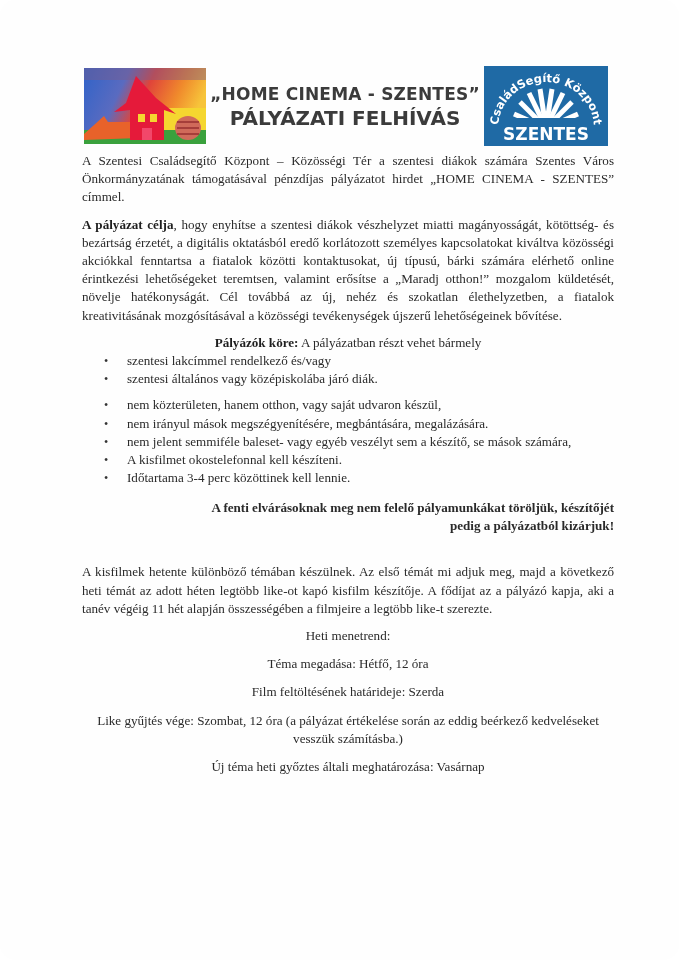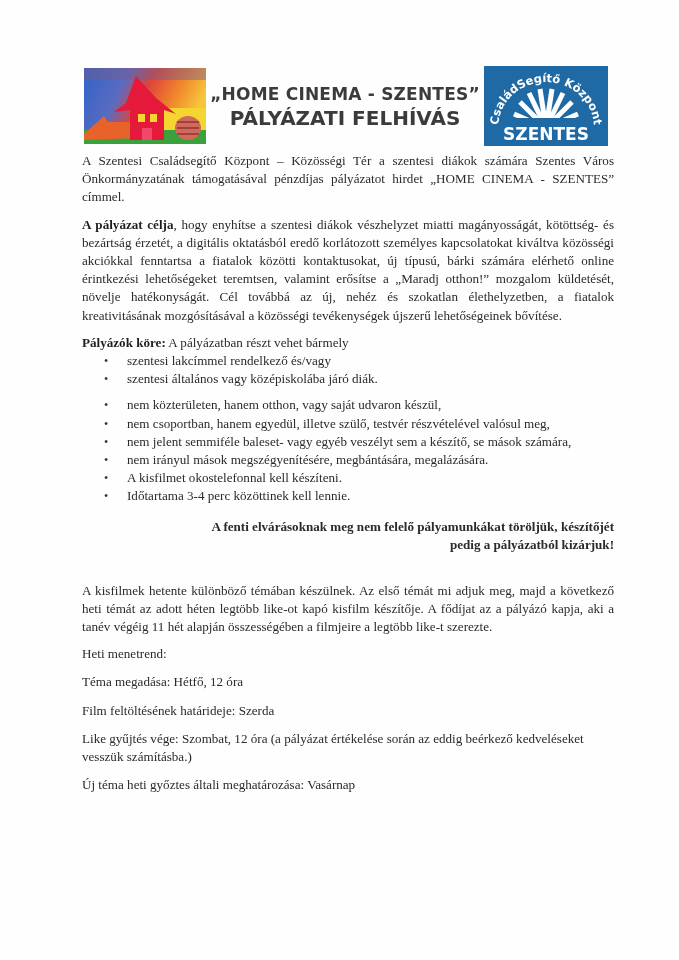--- a/index.html
+++ b/index.html
@@ -10,21 +10,21 @@
     .header { position: absolute; left: 80px; top: 66px; width: 530px; height: 82px; }
     .logo-left { position: absolute; left: 4px; top: 2px; width: 122px; height: 76px; overflow: hidden; }
     .logo-right { position: absolute; left: 404px; top: 0px; width: 124px; height: 80px; }
     .title-block { position: absolute; left: 130px; top: 17px; width: 270px; text-align: center;
       font-family: "DejaVu Sans", "Liberation Sans", sans-serif; color: #3b3b3b; }
     .title-main { font-size: 17px; font-weight: bold; letter-spacing: 0.2px; line-height: 22px; }
     .title-sub { font-size: 20px; font-weight: bold; line-height: 22px; margin-top: 2px; }
 
     .content { position: absolute; left: 82px; top: 152px; width: 532px; font-size: 13.1px; line-height: 18.2px; }
     .p { margin: 0 0 9px 0; text-align: justify; }
-    .p.left { text-align: left; }
+    .p.left { text-align: center; }
     b { font-weight: bold; color: #1f1f1f; }
     ul.bullets { list-style: none; margin: 0 0 8px 0; padding: 0 0 0 22px; }
     ul.bullets li { position: relative; padding-left: 23px; margin: 0; text-align: left; }
     ul.bullets li::before { content: "\2022"; position: absolute; left: 0; top: 0; font-size: 12px; color: #333; }
     .warning { text-align: right; font-weight: bold; margin: 12px 0 28px 70px; line-height: 18px; }
     .sched { margin: 0 0 10px 0; }
   </style>
 </head>
 <body>
 
@@ -90,23 +90,22 @@
     <p class="p"><b>A pályázat célja</b><span>, hogy enyhítse a szentesi diákok vészhelyzet miatti magányosságát, kötöttség- és bezártság érzetét, a digitális oktatásból eredő korlátozott személyes kapcsolatokat kiváltva közösségi akciókkal fenntartsa a fiatalok közötti kontaktusokat, új típusú, bárki számára elérhető online érintkezési lehetőségeket teremtsen, valamint erősítse a „Maradj otthon!” mozgalom küldetését, növelje hatékonyságát. Cél továbbá az új, nehéz és szokatlan élethelyzetben, a fiatalok kreativitásának mozgósításával a közösségi tevékenységek újszerű lehetőségeinek bővítése.</span></p>
 
     <p class="p left" style="margin-bottom:0"><b>Pályázók köre:</b><span> A pályázatban részt vehet bármely</span></p>
     <ul class="bullets">
       <li>szentesi lakcímmel rendelkező és/vagy</li>
       <li>szentesi általános vagy középiskolába járó diák.</li>
     </ul>
 
     <ul class="bullets">
       <li>nem közterületen, hanem otthon, vagy saját udvaron készül,</li>
-      <li>nem csoportban, hanem egyedül, illetve szülő, testvér részvételével valósul meg,</li>
+      <li>nem irányul mások megszégyenítésére, megbántására, megalázására.</li>
       <li>nem jelent semmiféle baleset- vagy egyéb veszélyt sem a készítő, se mások számára,</li>
-      <li>nem irányul mások megszégyenítésére, megbántására, megalázására.</li>
       <li>A kisfilmet okostelefonnal kell készíteni.</li>
       <li>Időtartama 3-4 perc közöttinek kell lennie.</li>
     </ul>
 
     <div class="warning">
       <div>A fenti elvárásoknak meg nem felelő pályamunkákat töröljük, készítőjét</div>
       <div>pedig a pályázatból kizárjuk!</div>
     </div>
 
     <p class="p">A kisfilmek hetente különböző témában készülnek. Az első témát mi adjuk meg, majd a következő heti témát az adott héten legtöbb like-ot kapó kisfilm készítője. A fődíjat az a pályázó kapja, aki a tanév végéig 11 hét alapján összességében a filmjeire a legtöbb like-t szerezte.</p>

